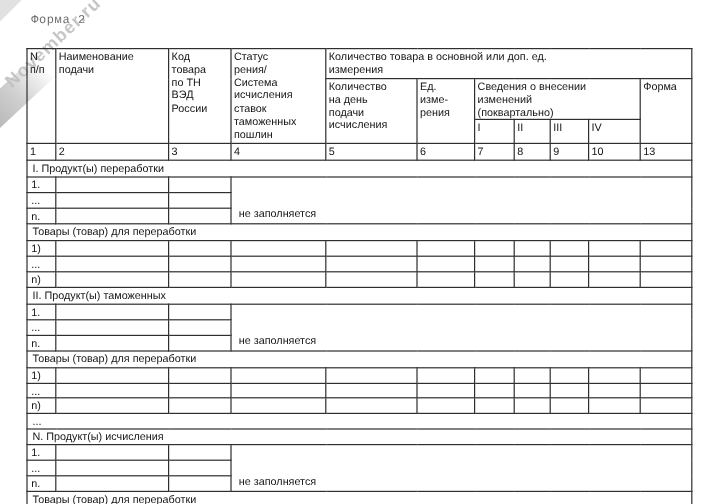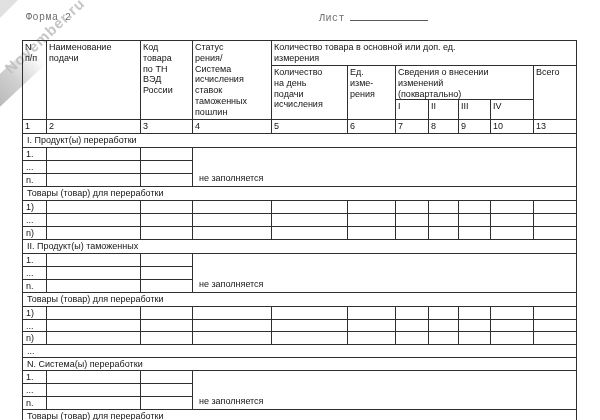--- a/index.html
+++ b/index.html
@@ -29,23 +29,20 @@
 </style>
 </head>
 <body>
 
 <div class="page">
   <div class="wm-corner"></div>
   <div class="wm-wedge"></div>
   <div class="wm-text">November.ru</div>
 
   <div class="meta" id="form-label">Форма 2</div>
-  <div class="meta" id="sheet-label">
-    <span>Лист</span><span class="sheet-line"></span>
-  </div>
 
   <table>
     <colgroup>
       <col style="width:24px">
         <col style="width:94px">
         <col style="width:52px">
         <col style="width:79px">
       <col style="width:76px">
         <col style="width:48px">
         <col style="width:33px">
@@ -80,21 +77,21 @@
         <td rowspan="2">Количество
 на день
 подачи
 исчисления</td>
         <td rowspan="2">Ед.
 изме-
 рения</td>
         <td colspan="4">Сведения о внесении
 изменений
 (поквартально)</td>
-        <td rowspan="2">Всего</td>
+        <td rowspan="2">Форма</td>
       </tr>
       <tr class="h20">
         <td>I</td>
         <td>II</td>
         <td>III</td>
         <td>IV</td>
       </tr>
       <tr class="h14">
         <td>1</td>
         <td>2</td>
@@ -233,21 +230,21 @@
           <td></td>
           <td></td>
           <td></td>
         </tr>
 
       <tr class="h12 sec">
           <td colspan="11">...</td>
         </tr>
 
       <tr class="h13 sec">
-          <td colspan="11">N. Система(ы) переработки</td>
+          <td colspan="11">N. Продукт(ы) исчисления</td>
         </tr>
       <tr class="h13">
         <td class="lb">1.</td>
         <td></td>
           <td></td>
         <td colspan="8" rowspan="3" class="note">не заполняется</td>
       </tr>
       <tr class="h11">
           <td class="lb">...</td>
           <td></td>

